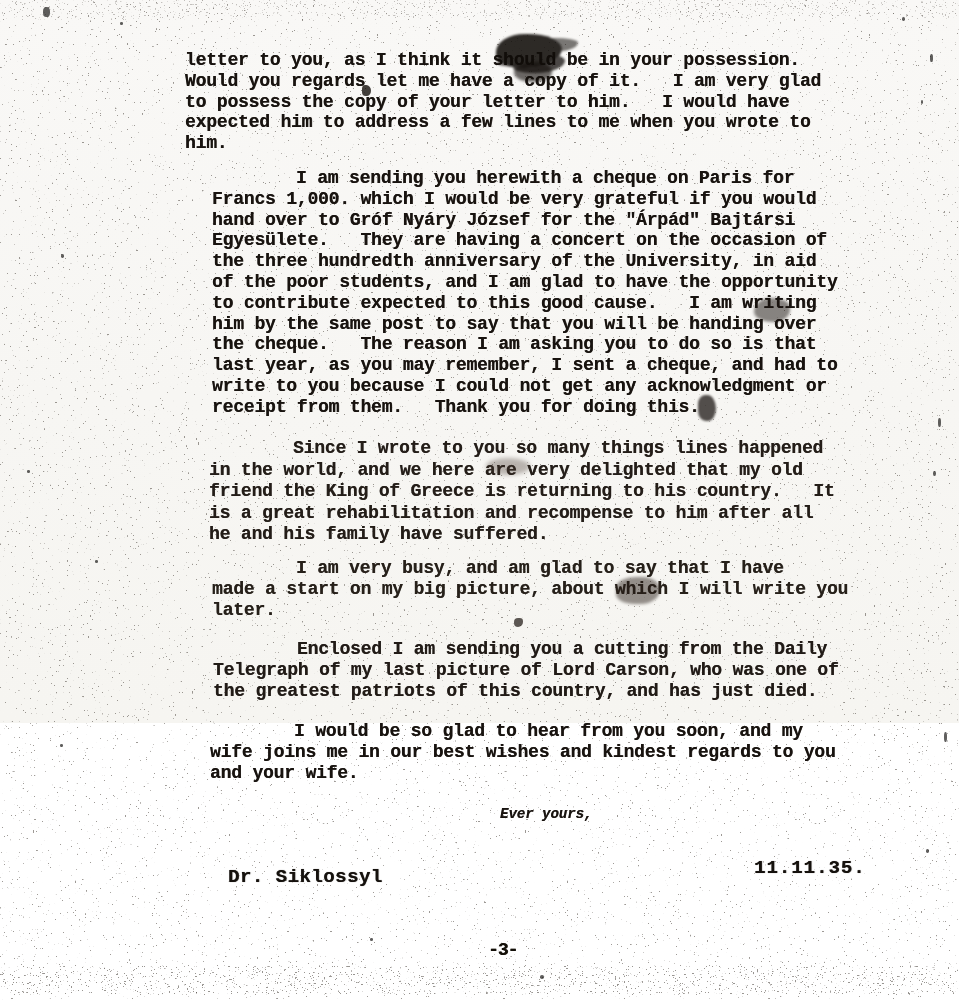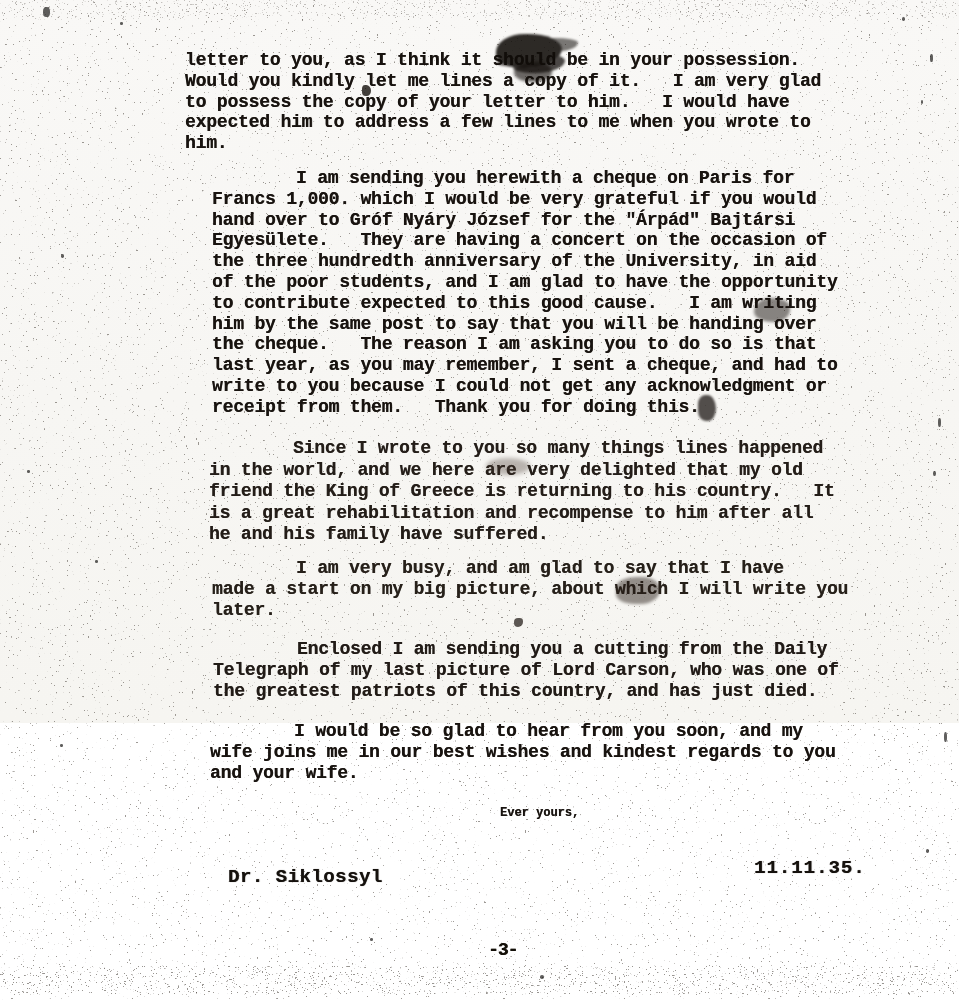--- a/index.html
+++ b/index.html
@@ -25,22 +25,23 @@
   .line{white-space:pre;}
   .para-0{left:185px;top:50px;}
   .para-1{left:212px;top:168px;}
   .para-2{left:209px;top:438px;line-height:21.6px;color:rgba(32,25,20,0.90);}
   .para-3{left:212px;top:558px;color:rgba(34,27,21,0.88);}
   .para-4{left:213px;top:639px;color:rgba(30,24,19,0.92);}
   .para-5{left:210px;top:721px;}
   .indent .line:first-child{padding-left:84px;}
   .closing{
     position:absolute;left:500px;top:806px;
-    font-size:12px;font-weight:700;color:#18130f;
+    font-size:14px;font-weight:700;color:#18130f;
     text-shadow:0.3px 0.4px 0.6px rgba(24,19,15,0.8);
+    font-style:italic;
   }
   .signature{
     position:absolute;left:228px;top:866px;
     font-size:19px;font-weight:700;color:#15110d;
     text-shadow:0.4px 0.4px 0.7px rgba(21,17,13,0.85);
     letter-spacing:0.5px;
   }
   .date{
     position:absolute;left:754px;top:857px;
     font-size:19px;font-weight:700;color:#15110d;
@@ -141,21 +142,21 @@
       </filter>
     </defs>
     <rect width="959" height="1000" filter="url(#speckA)" opacity="0.5"></rect>
     <rect y="966" width="959" height="28" filter="url(#speckB)" opacity="0.55"></rect>
     <rect y="0" width="959" height="20" filter="url(#speckB)" opacity="0.3"></rect>
   </svg>
 
   <div id="letter-body">
       <div class="para para-0">
         <div class="line">letter to you, as I think it should be in your possession.</div>
-        <div class="line">Would you kindly let me lines a copy of it.   I am very glad</div>
+        <div class="line">Would you regards let me have a copy of it.   I am very glad</div>
         <div class="line">to possess the copy of your letter to him.   I would have</div>
         <div class="line">expected him to address a few lines to me when you wrote to</div>
         <div class="line">him.</div>
       </div>
       <div class="para para-1 indent">
         <div class="line">I am sending you herewith a cheque on Paris for</div>
         <div class="line">Francs 1,000. which I would be very grateful if you would</div>
         <div class="line">hand over to Gróf Nyáry József for the "Árpád" Bajtársi</div>
         <div class="line">Egyesülete.   They are having a concert on the occasion of</div>
         <div class="line">the three hundredth anniversary of the University, in aid</div>

